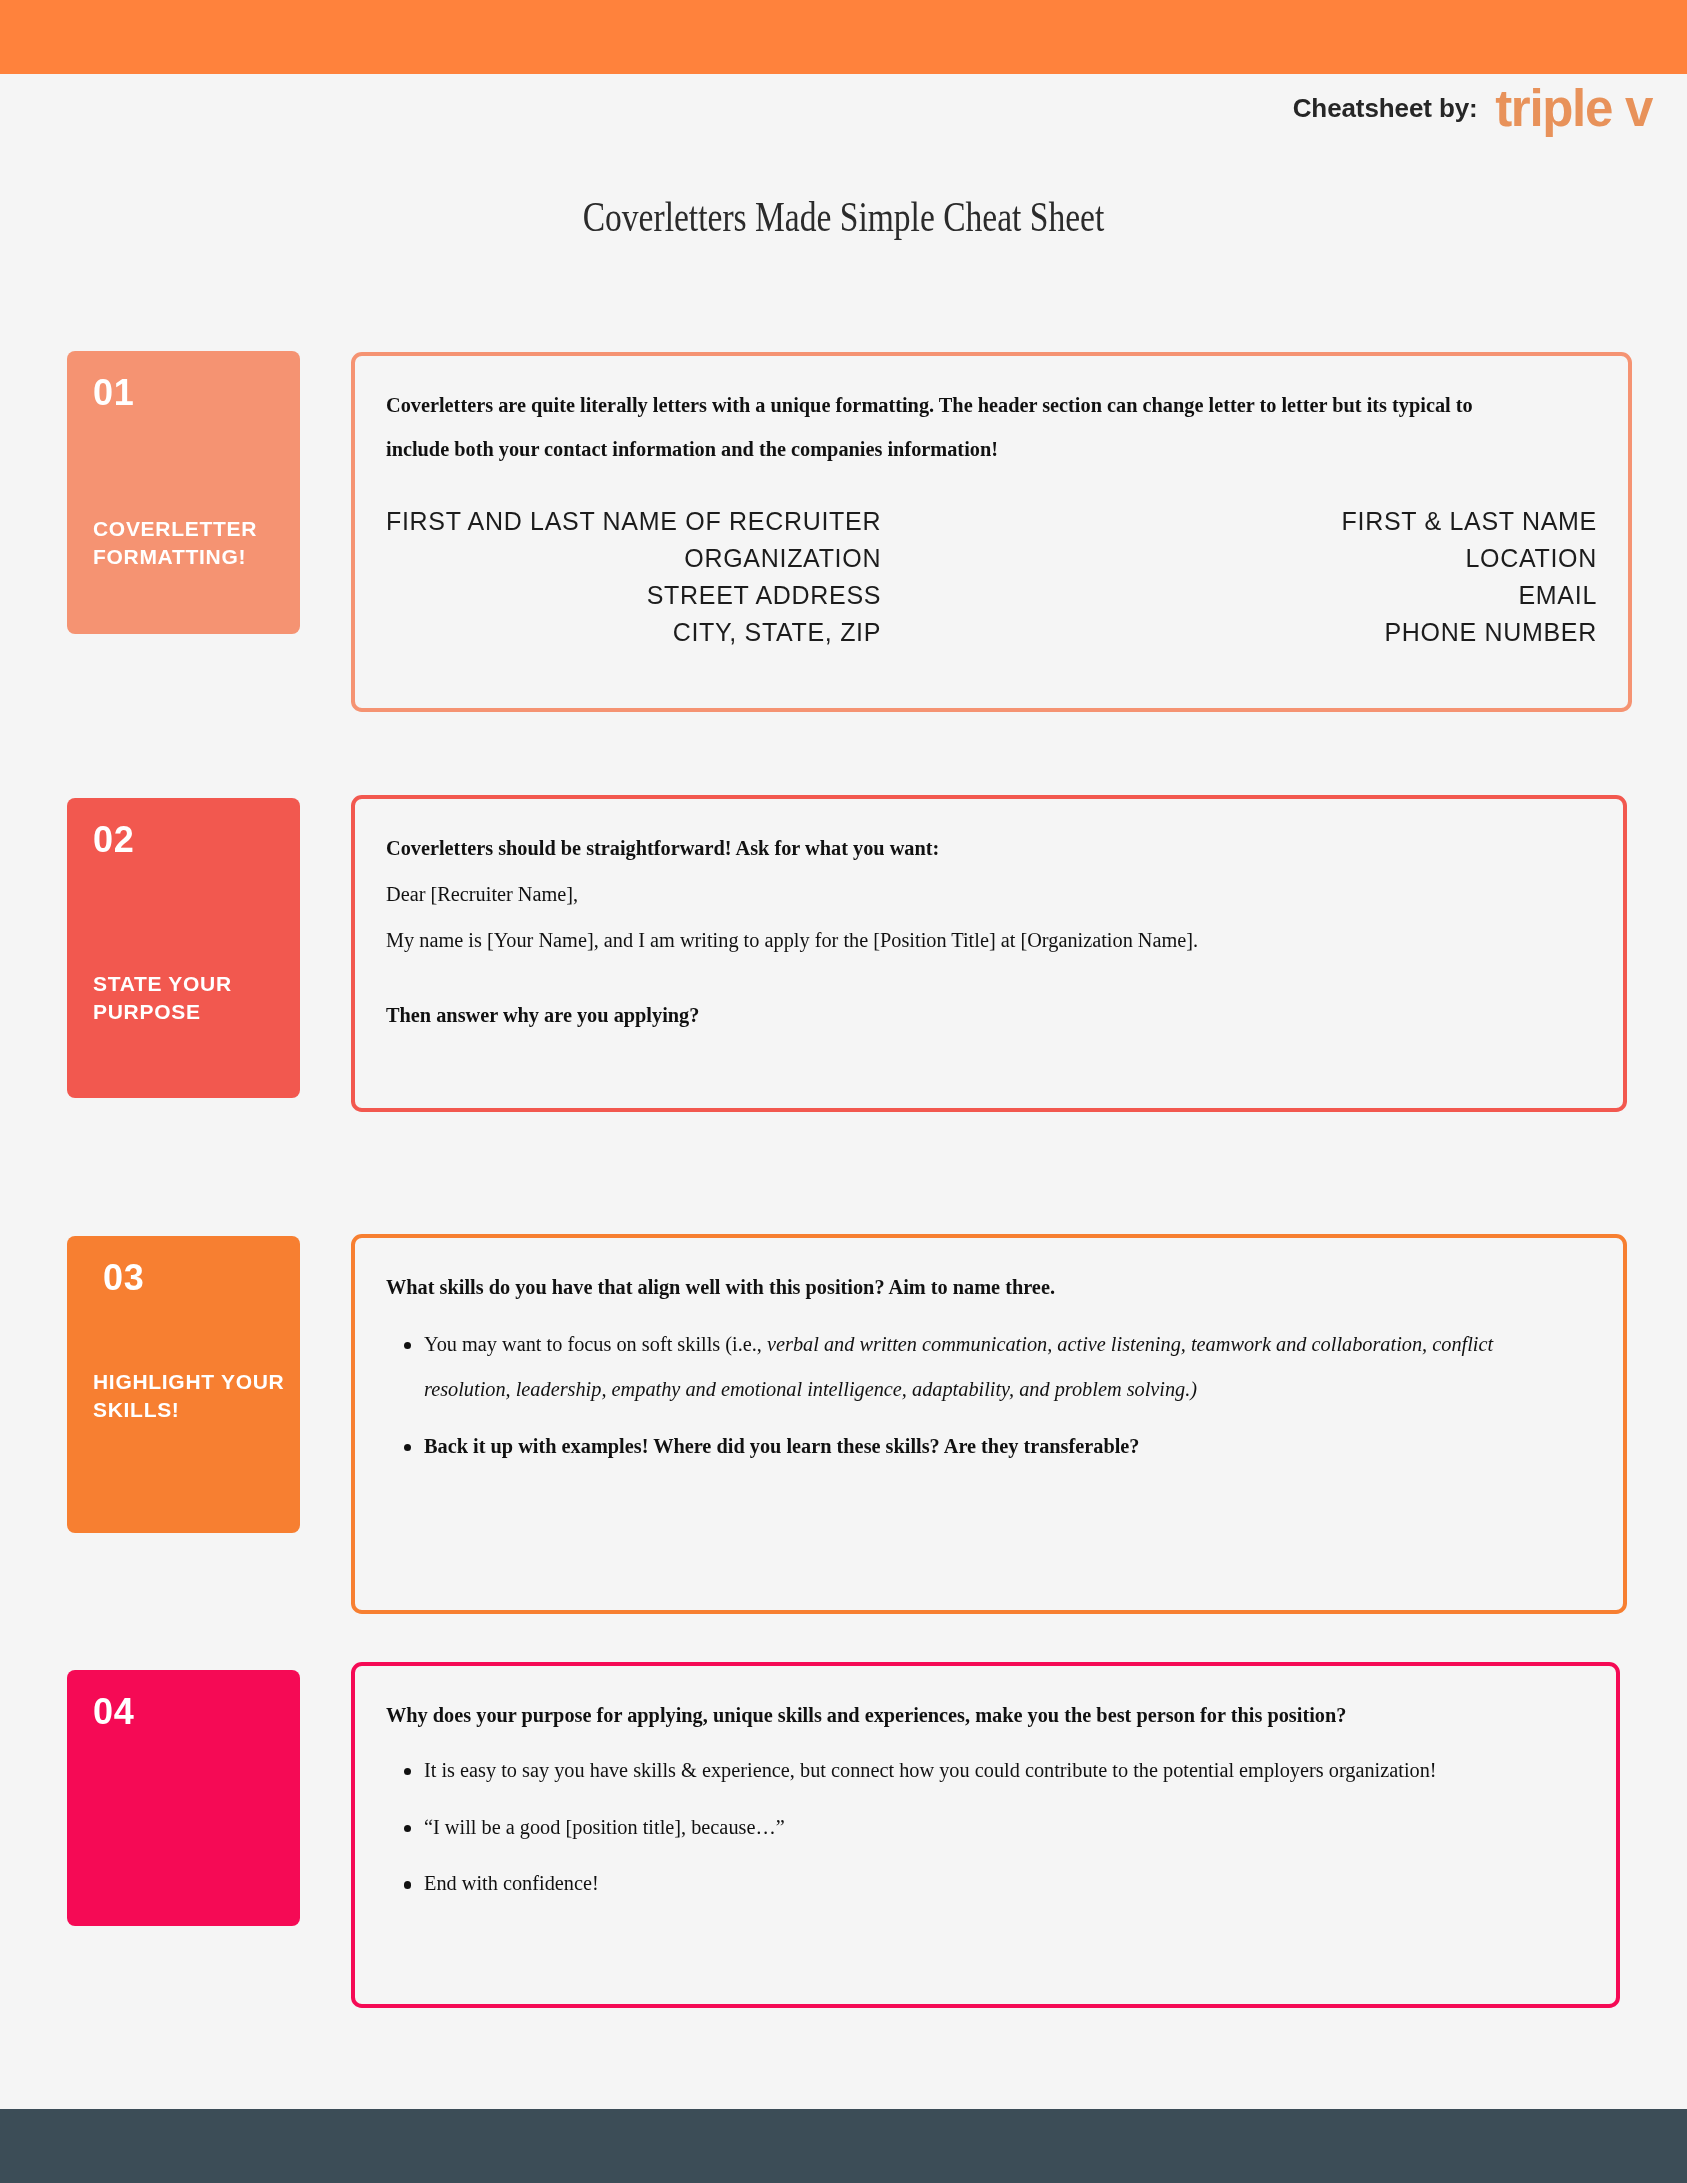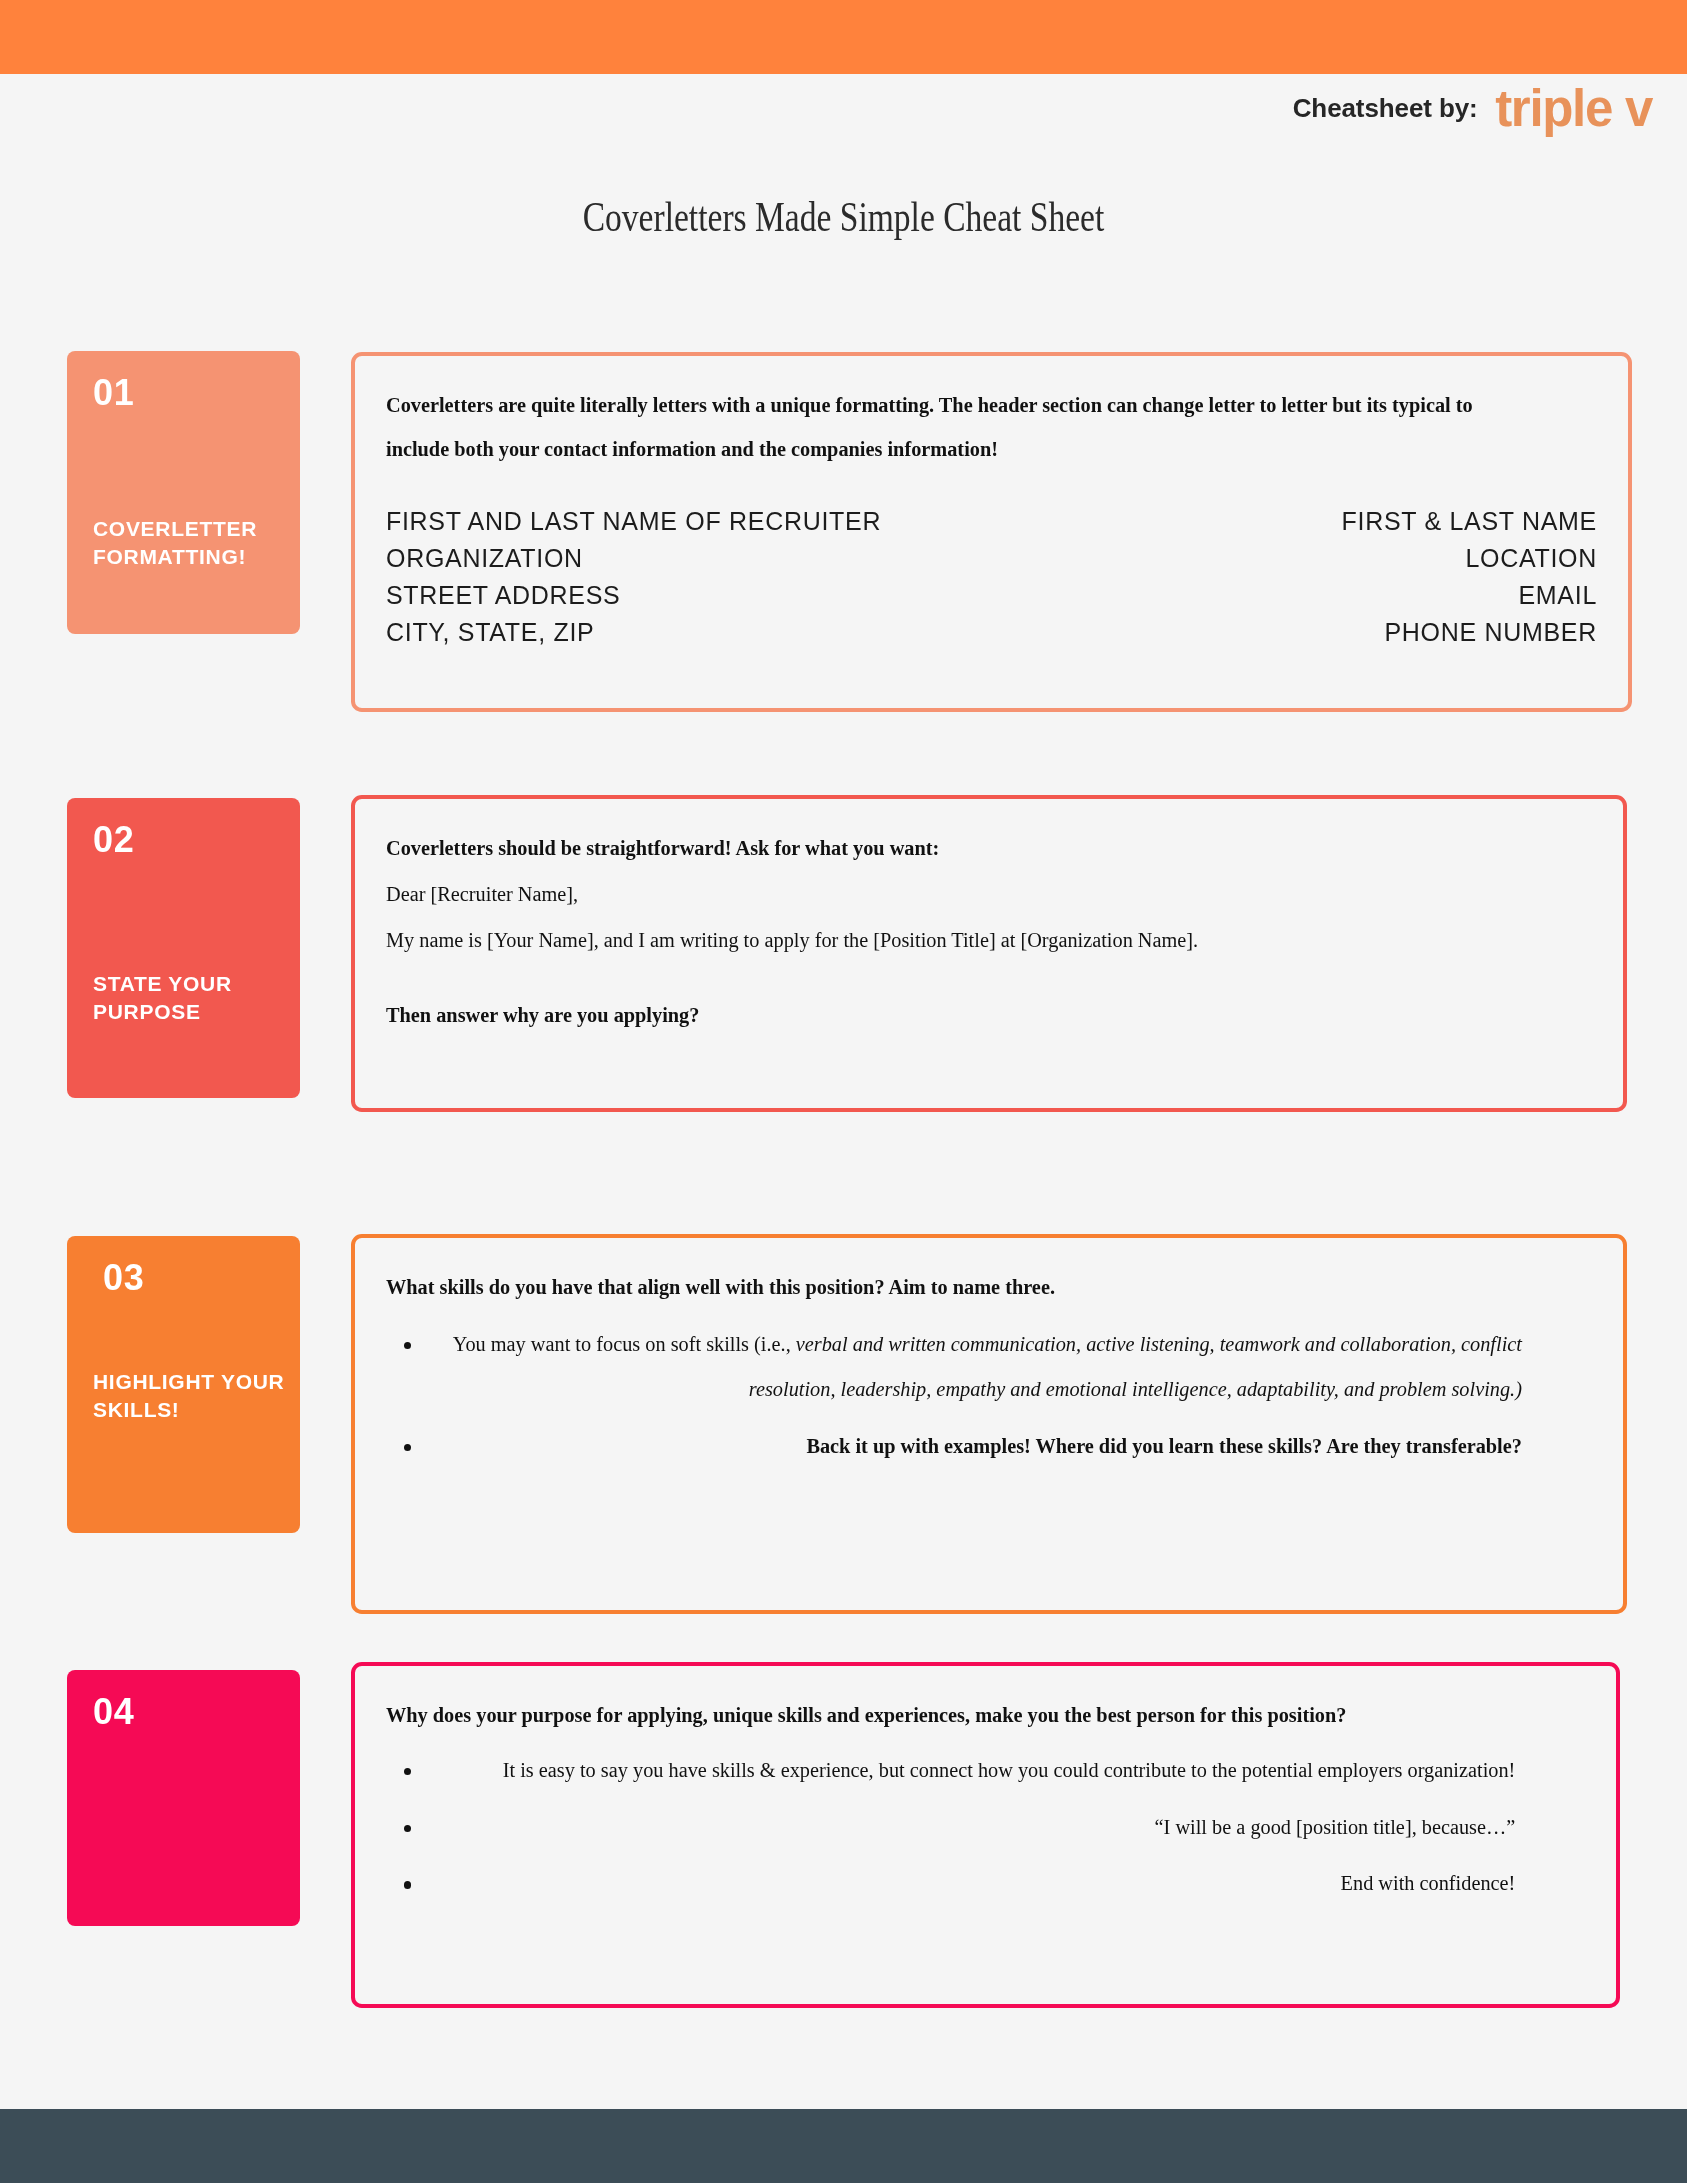--- a/index.html
+++ b/index.html
@@ -119,21 +119,20 @@
   }
   .serif.b { font-weight: bold; }
   .serif .it { font-style: italic; }
 
   .gap-line { height: 30px; }
 
   ul.bullets {
     list-style: none;
     margin: 0;
     padding: 0;
-    text-align: right;
   }
   ul.bullets > li {
     position: relative;
     padding-left: 38px;
     margin-top: 10.8px;
   }
   ul.bullets > li::before {
     content: "";
     position: absolute;
     left: 17.5px;
@@ -150,20 +149,21 @@
     justify-content: space-between;
     margin-top: 31px;
   }
   .addr-col {
     font-family: "Liberation Sans", sans-serif;
     font-size: 25px;
     font-weight: 300;
     color: #1c1c1c;
     line-height: 1.49;
     letter-spacing: 0.7px;
+    text-align: right;
   }
   .addr-col.right { text-align: right; }
   .addr-col div { white-space: nowrap; }
 </style>
 </head>
 <body>
 
 <div class="top-bar"></div>
 <div class="bottom-bar"></div>
 

